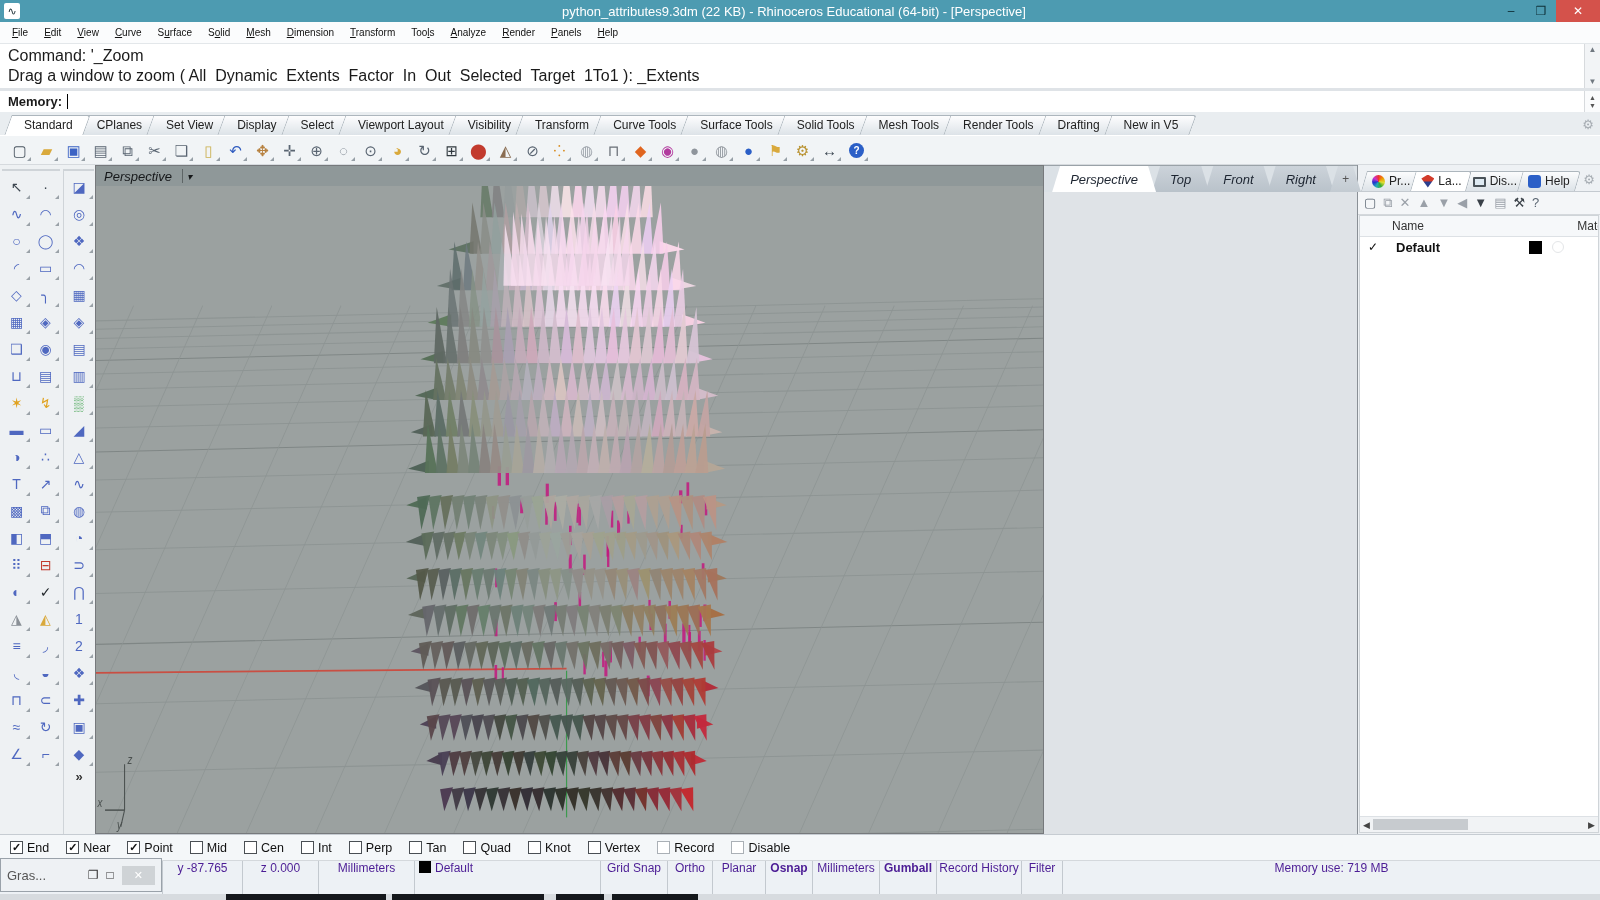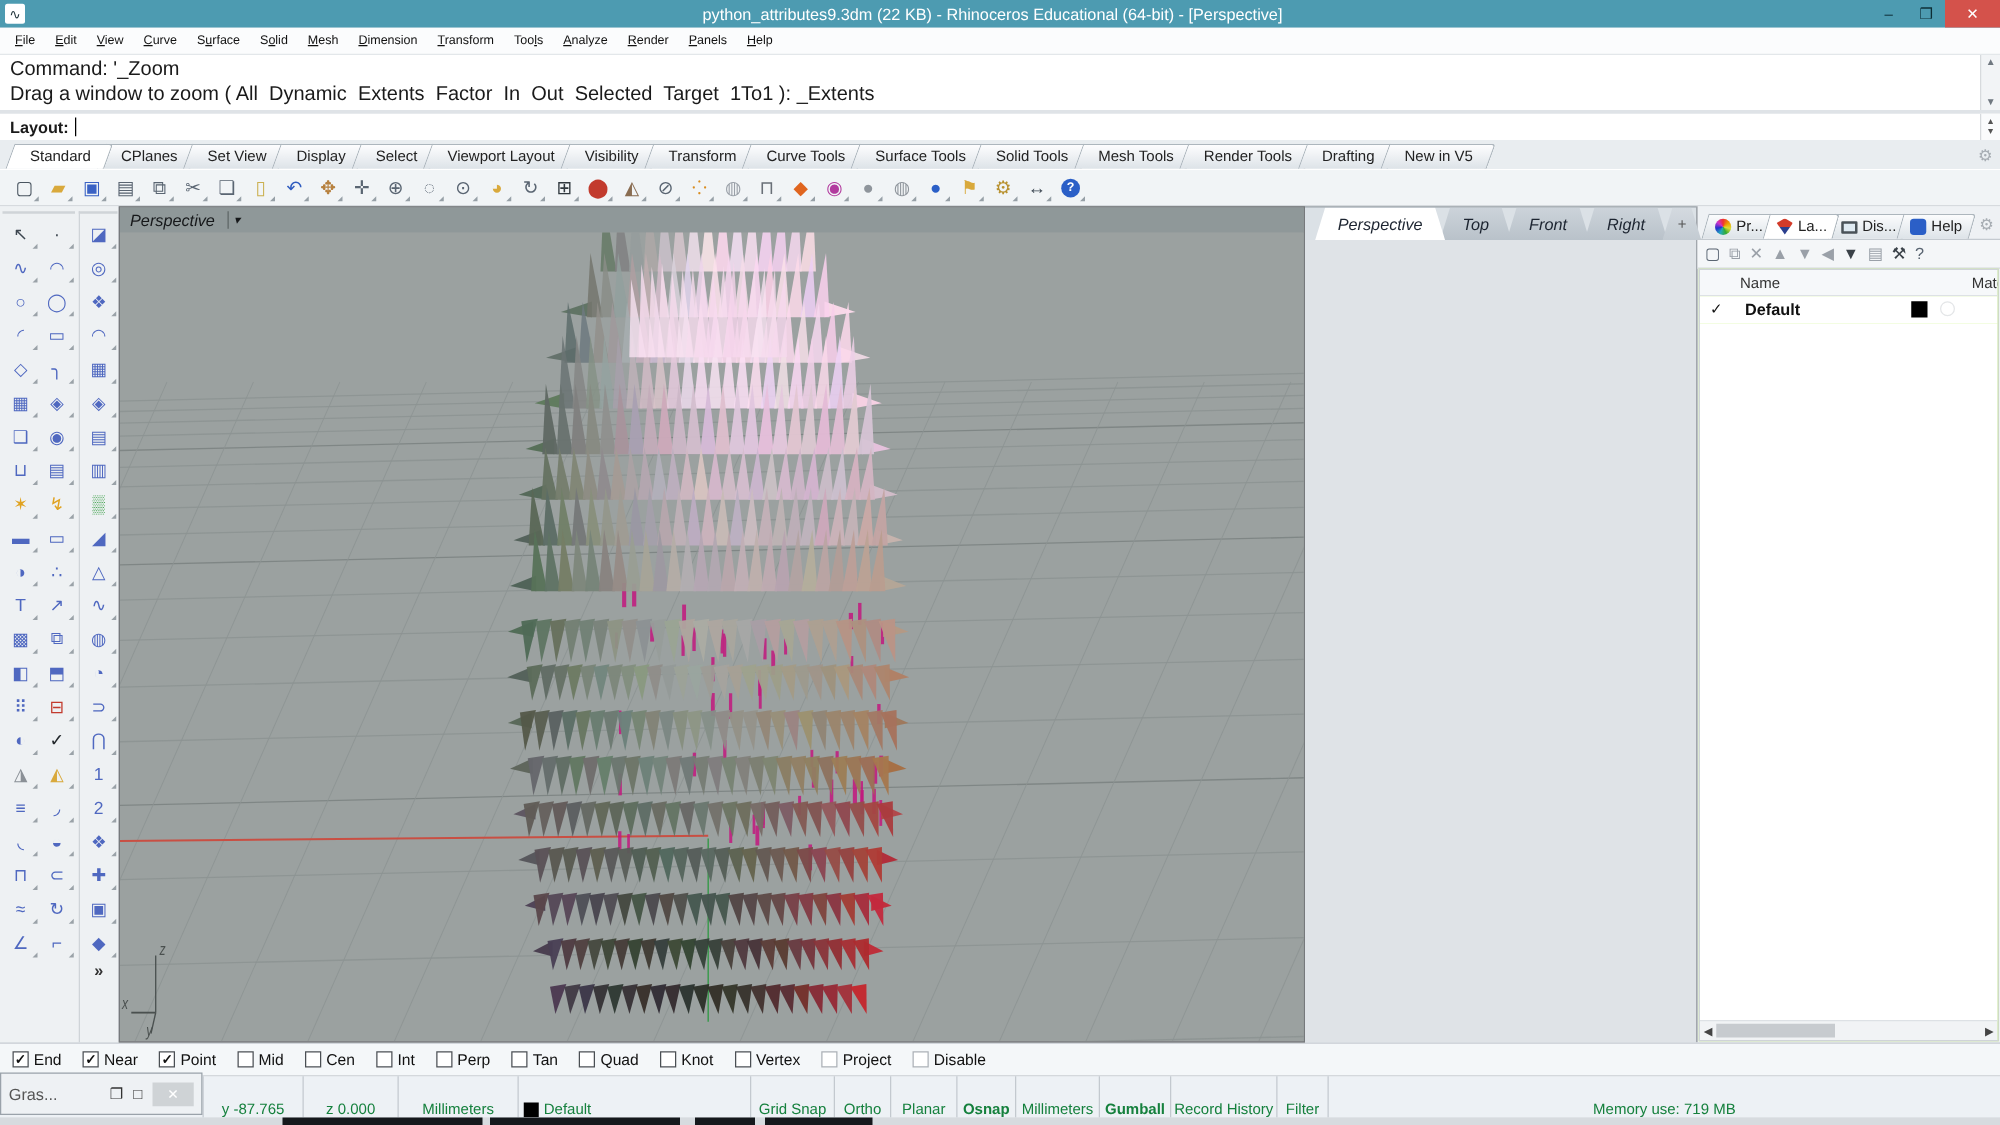--- a/index.html
+++ b/index.html
@@ -107,21 +107,21 @@
   .cb { width:13px; height:13px; background:#fff; border:1px solid #4a4f54; display:flex; align-items:center; justify-content:center; font-size:11px; font-weight:bold; color:#111; }
   .cb.dis { border-color:#aab0b6; }
 
   
   .statusbar { height:34px; flex:0 0 34px; background:#edf1f5; position:relative; border-top:1px solid #d4d8dc; }
   .miniwin { position:absolute; left:0; top:-3px; width:162px; height:34px; background:#eef1f4; border:1px solid #9aa2aa; display:flex; align-items:center; padding:0 6px; gap:8px; z-index:3; }
   .mtitle { flex:1; color:#555; font-size:13px; }
   .mbtn { font-size:12px; color:#333; }
   .mbtn.mclose { background:#cfd3d6; color:#fff; padding:3px 12px; font-size:11px; }
   .scells { position:absolute; left:162px; right:0; top:0; bottom:0; display:flex; align-items:center; }
-  .scell { height:100%; display:flex; align-items:flex-end; justify-content:center; gap:4px; border-left:1px solid #c3c9cf; font-size:12px; color:#15803d; padding:0 4px; overflow:hidden; white-space:nowrap; }
+  .scell { height:100%; display:flex; align-items:flex-start; justify-content:center; gap:4px; border-left:1px solid #c3c9cf; font-size:12px; color:#4c1d95; padding:0 4px; overflow:hidden; white-space:nowrap; }
   .scell.bold { font-weight:bold; }
   .sswatch { width:12px; height:12px; background:#000; flex:0 0 12px; }
   .scell.units { justify-content:flex-start; }
 
   .sliver { height:6px; flex:0 0 6px; background:#d7dbdf; position:relative; }
   .sl { position:absolute; top:0; height:6px; background:#15181c; }
   .sl.a { left:226px; width:160px; } .sl.b { left:392px; width:152px; }
   .sl.c { left:556px; width:48px; } .sl.d { left:612px; width:86px; }
 </style>
 </head>
@@ -159,21 +159,21 @@
   <div class="cmdhist">
     <div class="cmdline">Command: '_Zoom</div>
     <div class="cmdline">Drag a window to zoom ( All  Dynamic  Extents  Factor  In  Out  Selected  Target  1To1 ): _Extents</div>
     <div class="vscroll">
       <span class="sarr">▲</span>
       <span class="sarr">▼</span>
     </div>
   </div>
 
   <div class="cmdprompt">
-    <span class="plabel">Layout:</span>
+    <span class="plabel">Memory:</span>
     <span class="caret"></span>
     <div class="spinner">
       <span>▲</span>
       <span>▼</span>
     </div>
   </div>
 
   <div class="tabrow">
     <div class="ttabs" id="ttabs">
         <span class="ttab active"><span class="tlabel">Standard</span></span>
@@ -1028,21 +1028,21 @@
       <span class="osnap-item">
         <span class="cb"></span>
         <span>Knot</span>
       </span>
       <span class="osnap-item">
         <span class="cb"></span>
         <span>Vertex</span>
       </span>
       <span class="osnap-item">
         <span class="cb dis"></span>
-        <span>Project</span>
+        <span>Record</span>
       </span>
       <span class="osnap-item">
         <span class="cb dis"></span>
         <span>Disable</span>
       </span>
     </div>
 
   <div class="statusbar">
     <div class="miniwin">
       <span class="mtitle">Gras...</span>

